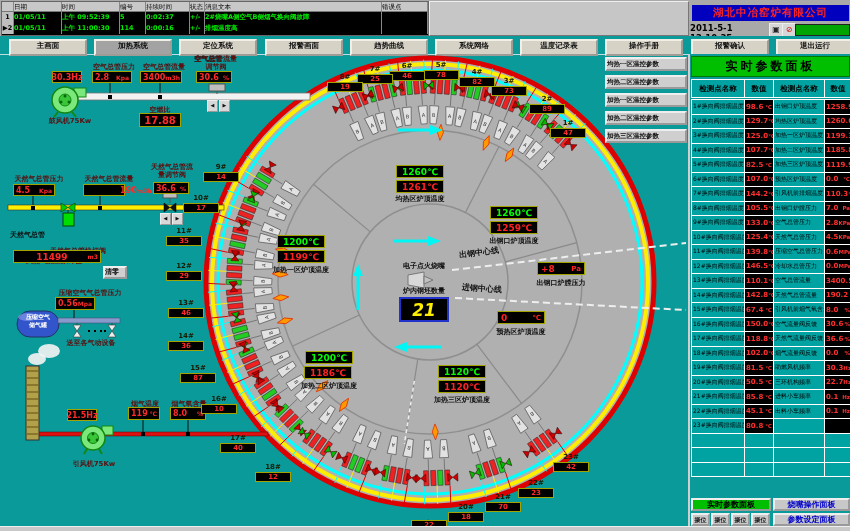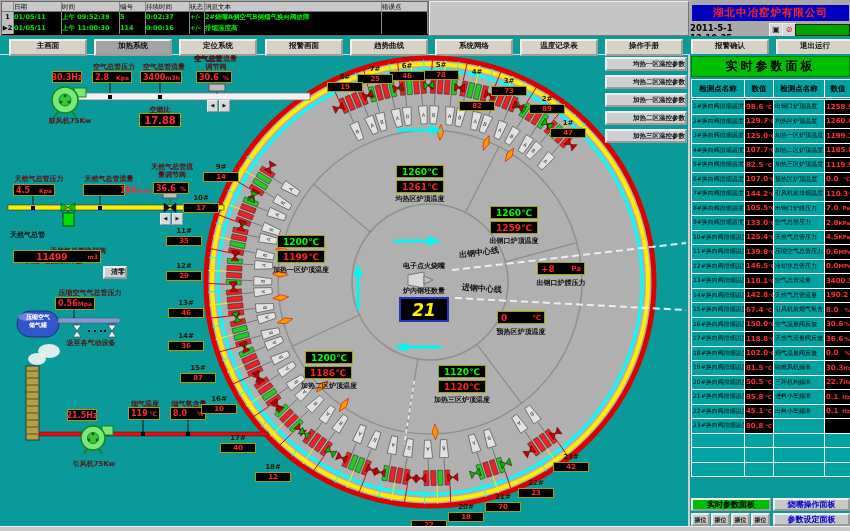--- a/index.html
+++ b/index.html
@@ -30,21 +30,21 @@
   .plabel{position:absolute;font-size:7px;font-weight:bold;color:#5C1010;text-align:center;white-space:nowrap;}
   .plabel.wrap{white-space:normal;line-height:7.5px;}
   .plabel.dark{color:#111;}
   .pbox{position:absolute;height:12px;background:#000;border:1px solid #A3A300;color:#FF2A2A;font-weight:bold;
         font-size:8px;display:flex;align-items:center;justify-content:space-between;padding:0 2px;box-sizing:border-box;}
   .pbox .unit{font-size:6px;}
   .pbox.center{justify-content:center;}
   .jog{position:absolute;display:flex;gap:1px;}
   .jog span{width:9px;height:10px;background:#D8D8D8;border:1px outset #EEE;font-size:5px;line-height:9px;text-align:center;color:#111;}
   .gbtn{position:absolute;background:#CFCFCF;border:2px outset #EEE;font-size:7px;font-weight:bold;color:#111;
-        text-align:right;box-sizing:border-box;cursor:default;}
+        text-align:left;box-sizing:border-box;cursor:default;}
   
   .zbox{position:absolute;width:48px;height:13px;background:#000;border:1px solid #A3A300;font-weight:bold;font-size:9px;
         display:flex;align-items:center;justify-content:center;box-sizing:border-box;}
   .zbox.green{color:#00FF00;}
   .zbox.red{color:#FF2222;}
   .zbox.split{justify-content:space-between;padding:0 3px;}
   .zlabel{position:absolute;width:90px;font-size:7px;font-weight:bold;color:#111;text-align:center;white-space:nowrap;}
   .stn-lbl{position:absolute;width:40px;text-align:center;font-size:7px;font-weight:bold;color:#1A1A00;}
   .stn-box{position:absolute;width:36px;height:10px;background:#000;border:1px solid #A3A300;color:#FF2A2A;
            font-weight:bold;font-size:7px;display:flex;align-items:center;justify-content:center;box-sizing:border-box;}
@@ -1027,21 +1027,21 @@
         <div style="font-size: 7px;">Pa</div>
       </div>
       <div class="zlabel" style="left: 516px; top: 224px;">出钢口炉膛压力</div>
       <div class="stn-lbl" style="left: 548px; top: 65px;">1#</div>
       <div class="stn-box" style="left: 550px; top: 74px;">47</div>
       <div class="stn-lbl" style="left: 527px; top: 41px;">2#</div>
       <div class="stn-box" style="left: 529px; top: 50px;">89</div>
       <div class="stn-lbl" style="left: 489px; top: 23px;">3#</div>
       <div class="stn-box" style="left: 491px; top: 32px;">73</div>
       <div class="stn-lbl" style="left: 457px; top: 14px;">4#</div>
-      <div class="stn-box" style="left: 459px; top: 23px; margin-top: 24px;">82</div>
+      <div class="stn-box" style="left: 459px; top: 23px;">82</div>
       <div class="stn-lbl" style="left: 421px; top: 7px;">5#</div>
       <div class="stn-box" style="left: 423px; top: 16px;">78</div>
       <div class="stn-lbl" style="left: 387px; top: 8px;">6#</div>
       <div class="stn-box" style="left: 389px; top: 17px;">46</div>
       <div class="stn-lbl" style="left: 355px; top: 11px;">7#</div>
       <div class="stn-box" style="left: 357px; top: 20px;">25</div>
       <div class="stn-lbl" style="left: 325px; top: 19px;">8#</div>
       <div class="stn-box" style="left: 327px; top: 28px;">19</div>
       <div class="stn-lbl" style="left: 201px; top: 109px;">9#</div>
       <div class="stn-box" style="left: 203px; top: 118px;">14</div>

